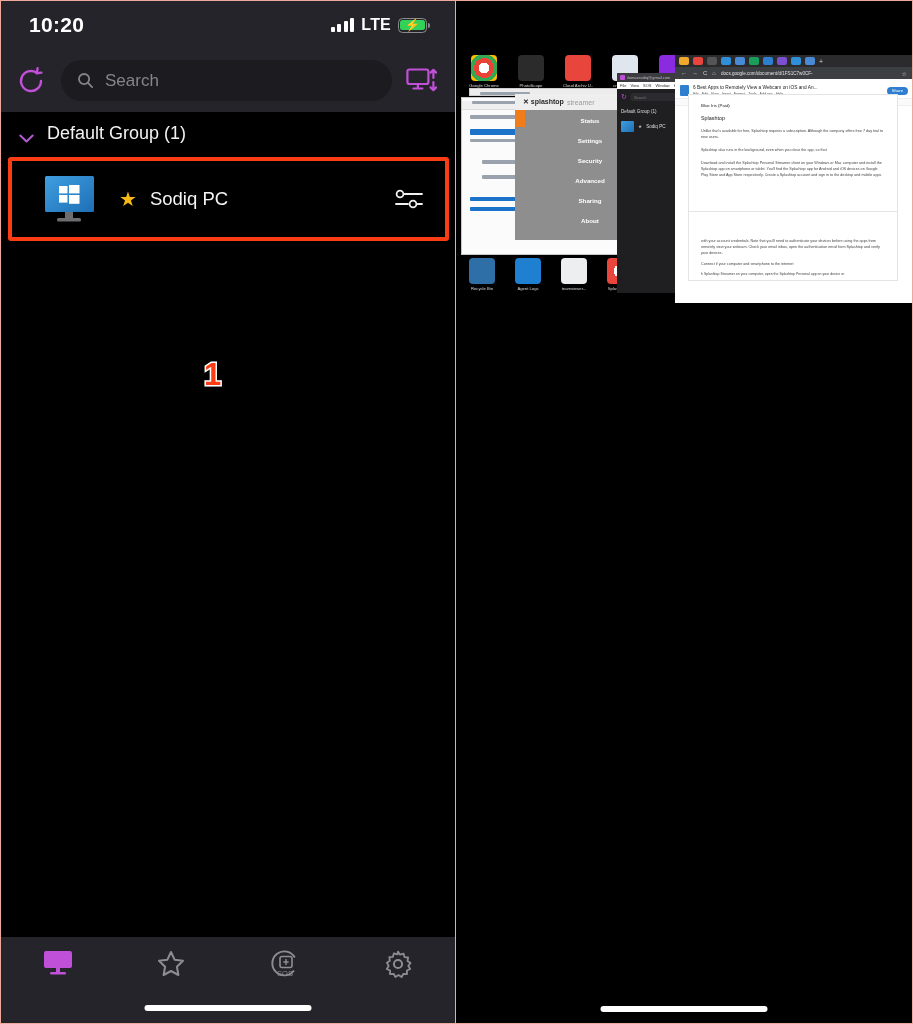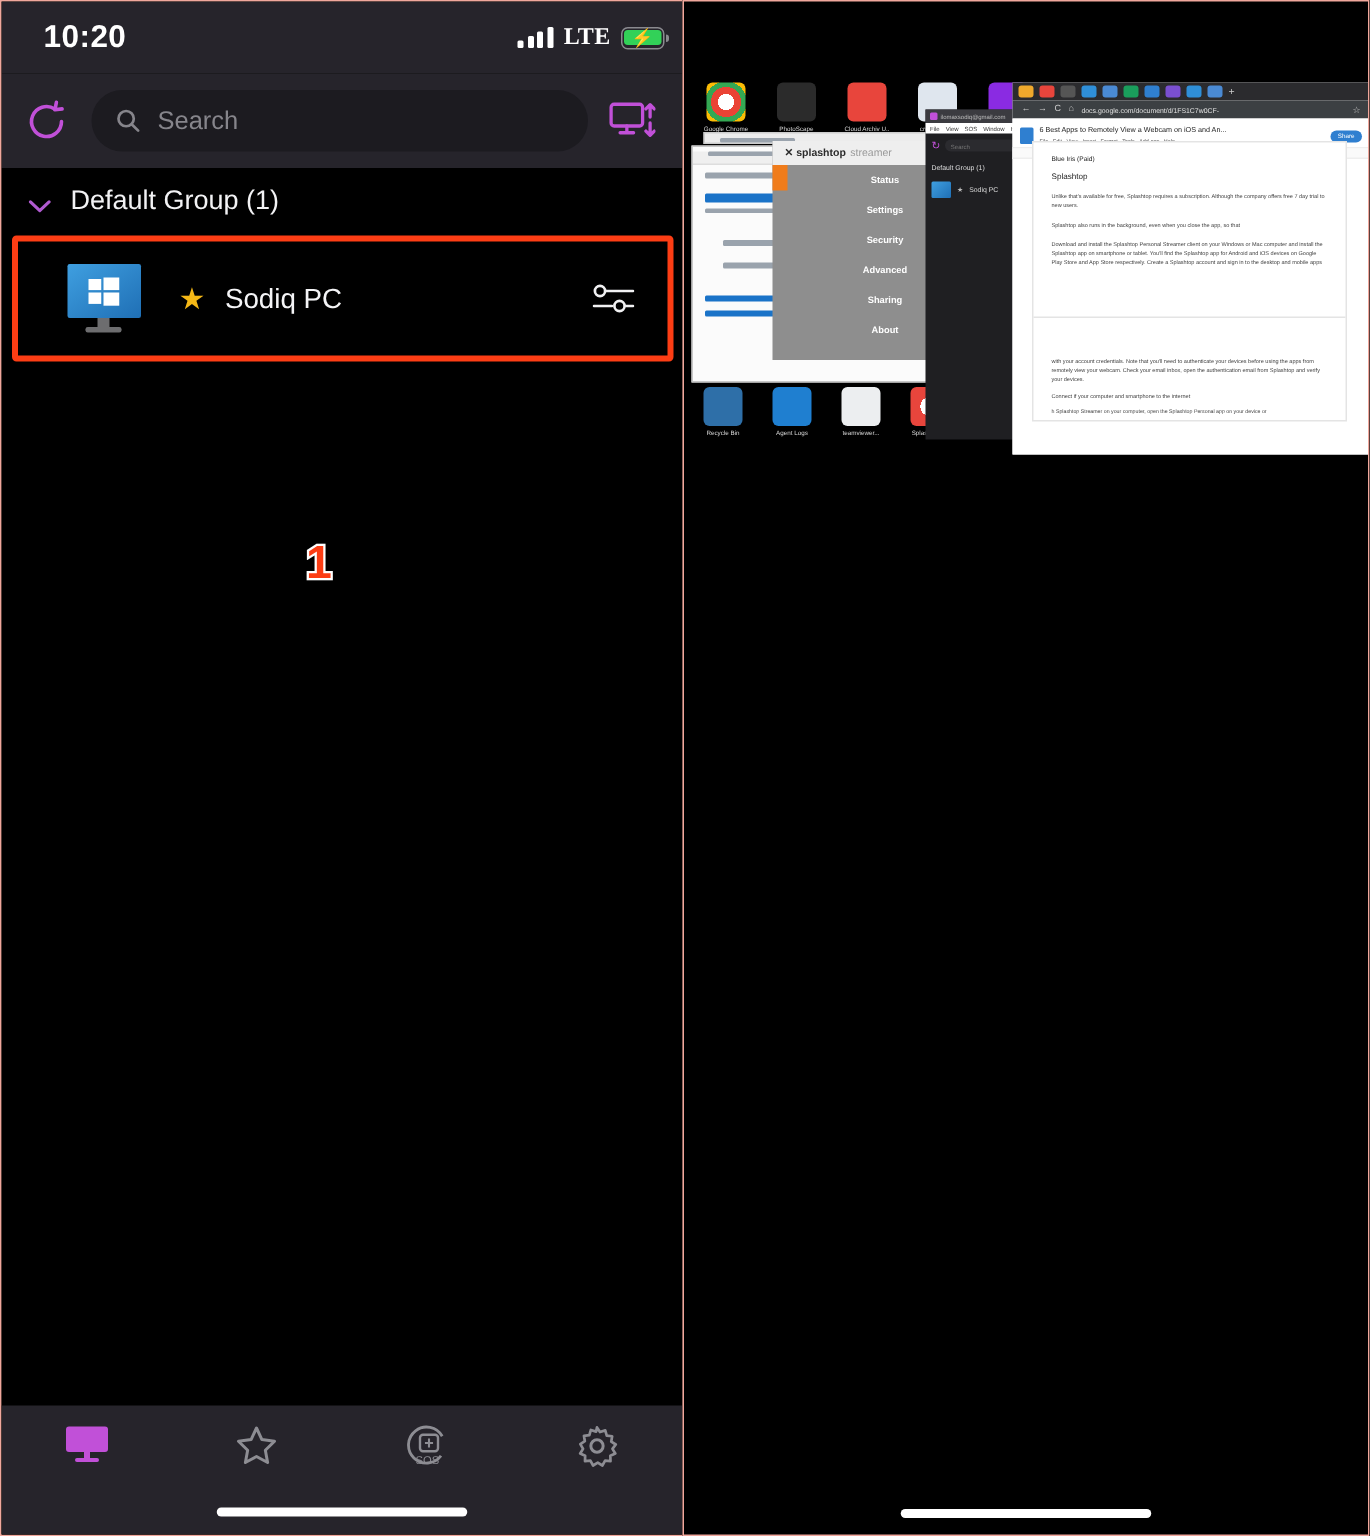--- a/index.html
+++ b/index.html
@@ -25,34 +25,34 @@
     border-right: none;
     overflow: hidden;
   }
 
   
   .statusbar {
     height: 48px;
     background: #26242b;
     display: flex; align-items: center;
     justify-content: space-between;
-    padding: 0 12px 0 28px;
+    padding: 0 28px 0 28px;
   }
   .sb-time {
     color: #fff; font-size: 21px; font-weight: bold;
     letter-spacing: 0.3px;
   }
   .sb-right { display: flex; align-items: center; gap: 7px; }
   .sig { display: flex; align-items: flex-end; gap: 2.5px; height: 13px;}
   .sig i { display: block; width: 4px; background: #fff; border-radius: 1px; }
   .sig i:nth-child(1){ height: 5px; }
   .sig i:nth-child(2){ height: 8px; }
   .sig i:nth-child(3){ height: 11px; }
   .sig i:nth-child(4){ height: 14px; }
-  .lte { color: #fff; font-size: 16px; font-weight: bold; letter-spacing: .2px; font-family: Liberation Serif, serif; }
+  .lte { color: #fff; font-size: 16px; font-weight: bold; letter-spacing: .2px; }
   .battery {
     position: relative; width: 29px; height: 15px;
     border: 1.6px solid #8a8a8f; border-radius: 4.5px;
     display:flex; align-items:center; padding:1.4px;
   }
   .battery::after {
     content:''; position:absolute; right:-4px; top:4.6px;
     width:2.4px; height:5px; background:#8a8a8f; border-radius:0 2px 2px 0;
   }
   .battery-fill { width:100%; height:100%; background:#32d158; border-radius:2.5px; }

